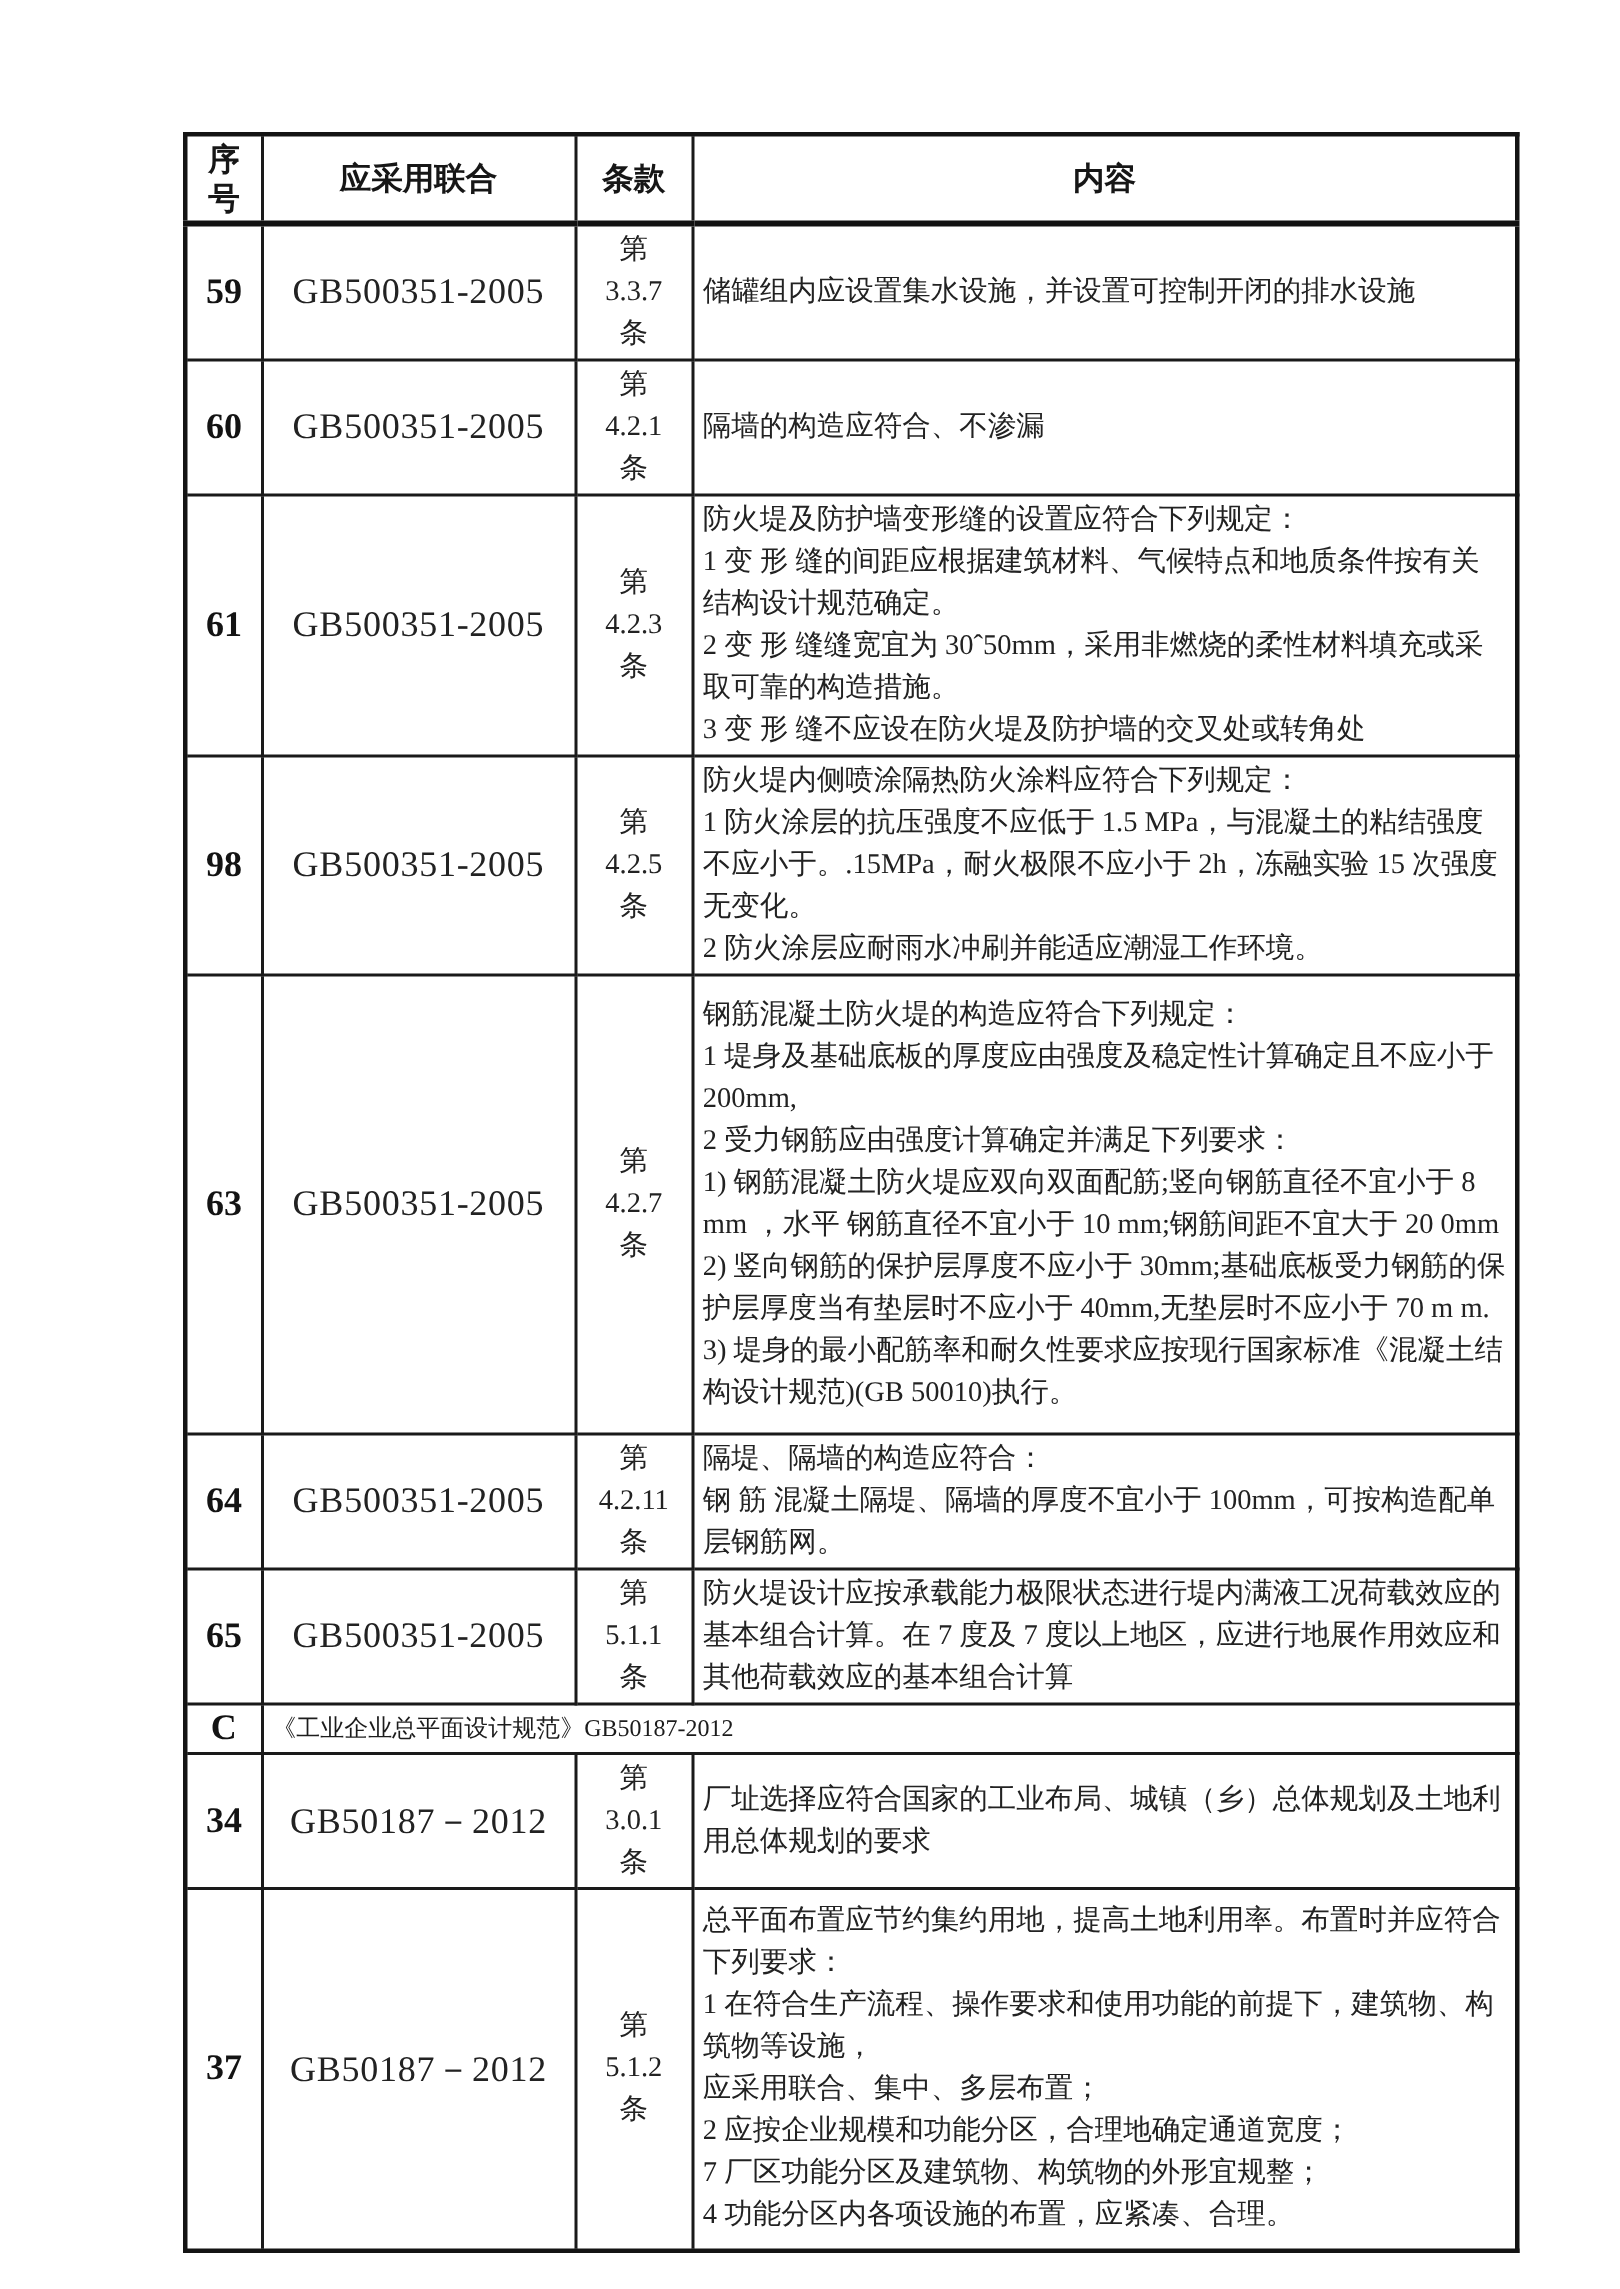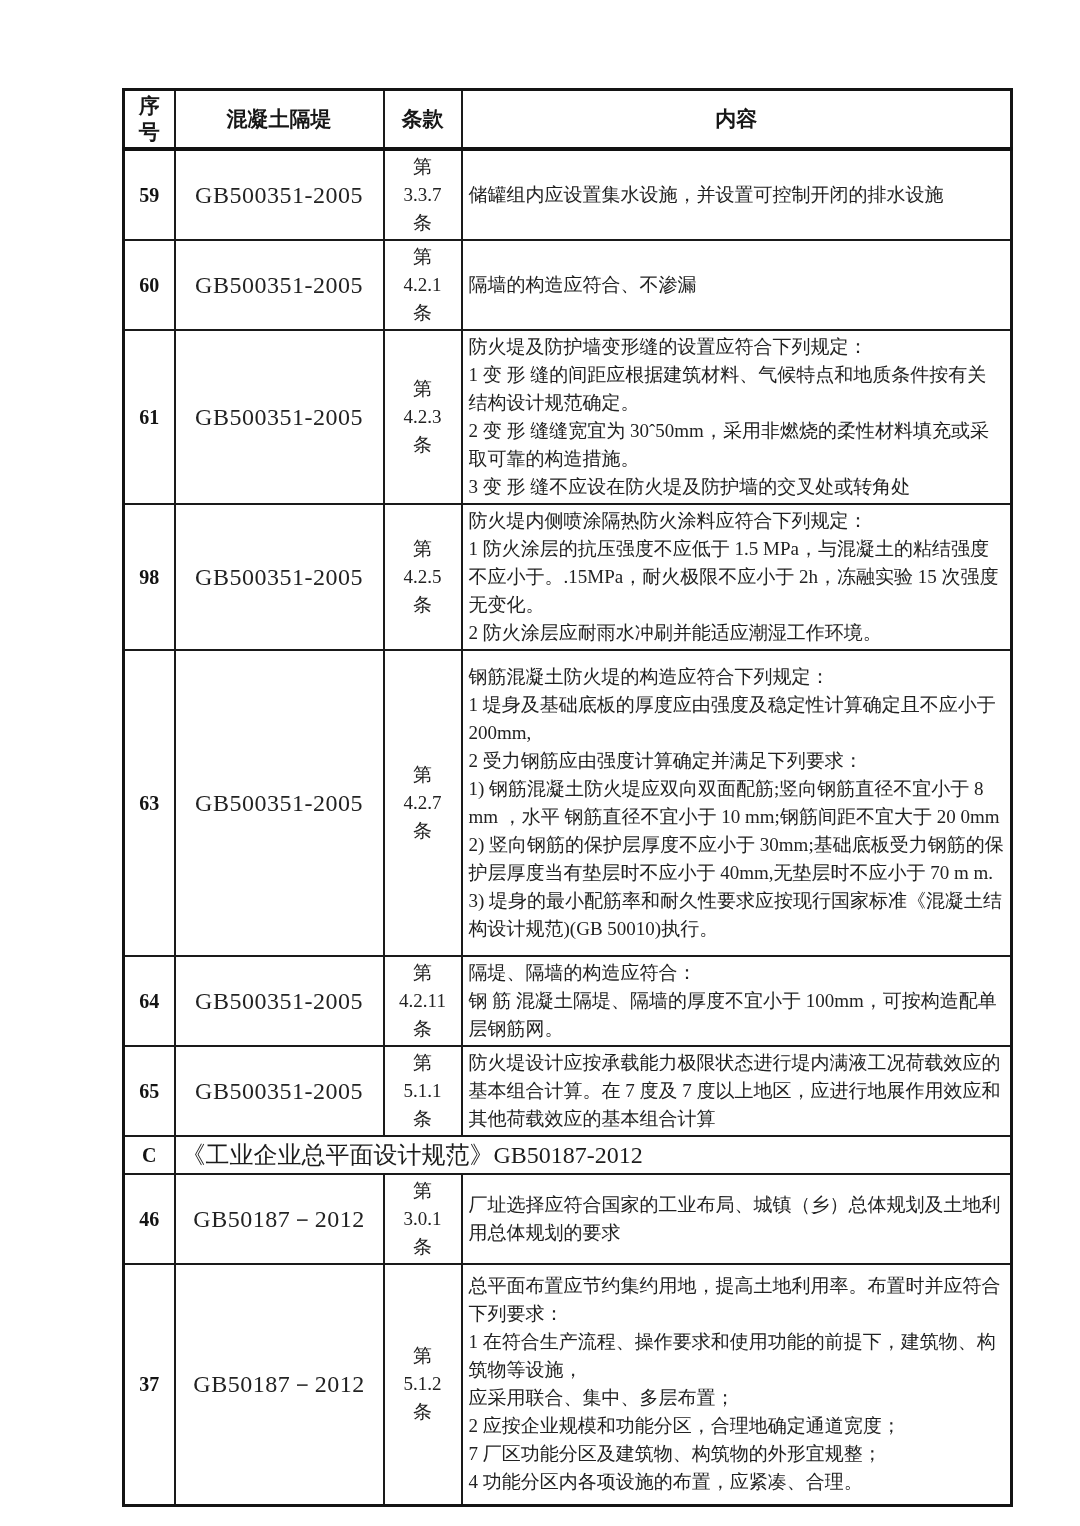--- a/index.html
+++ b/index.html
@@ -41,21 +41,21 @@
     font-weight: bold;
     font-size: 21px;
     line-height: 26px;
     text-align: center;
     white-space: pre-line;
     color: #161616;
   }
   td.no-cell {
     text-align: center;
     font-weight: bold;
-    font-size: 20px;
+    font-size: 24px;
     color: #131313;
   }
   td.name-cell {
     text-align: center;
     font-size: 24px;
     letter-spacing: 0.5px;
     color: #222222;
   }
   td.clause-cell {
     text-align: center;
@@ -69,41 +69,41 @@
     font-size: 19px;
     line-height: 28px;
     white-space: pre-line;
     padding-left: 9px;
     padding-right: 9px;
     color: #222222;
     margin-left: 20px;
   }
   td.section-cell {
     text-align: left;
-    font-size: 24px;
+    font-size: 16px;
     padding-left: 14px;
     color: #1c1c1c;
   }
 </style>
 </head>
 <body>
 
 <div class="page">
   <table class="std-table">
     <colgroup>
       <col style="width:51px">
       <col style="width:209px">
       <col style="width:78px">
       <col style="width:550px">
     </colgroup>
     <tbody>
       <tr class="header-row" style="height:57px">
         <th>序
 号</th>
-        <th>混凝土隔堤</th>
+        <th>应采用联合</th>
         <th>条款</th>
         <th>内容</th>
       </tr>
 
       <tr style="height:87px">
         <td class="no-cell">59</td>
         <td class="name-cell">GB500351-2005</td>
         <td class="clause-cell">第
 3.3.7
 条</td>
@@ -174,21 +174,21 @@
 条</td>
         <td class="content-cell">防火堤设计应按承载能力极限状态进行堤内满液工况荷载效应的基本组合计算。在 7 度及 7 度以上地区，应进行地展作用效应和其他荷载效应的基本组合计算</td>
       </tr>
 
       <tr style="height:28px">
         <td class="no-cell">C</td>
         <td class="section-cell" colspan="3">《工业企业总平面设计规范》GB50187-2012</td>
       </tr>
 
       <tr style="height:83px">
-        <td class="no-cell">46</td>
+        <td class="no-cell">34</td>
         <td class="name-cell">GB50187－2012</td>
         <td class="clause-cell">第
 3.0.1
 条</td>
         <td class="content-cell">厂址选择应符合国家的工业布局、城镇（乡）总体规划及土地利用总体规划的要求</td>
       </tr>
 
       <tr style="height:241px">
         <td class="no-cell">37</td>
         <td class="name-cell">GB50187－2012</td>

